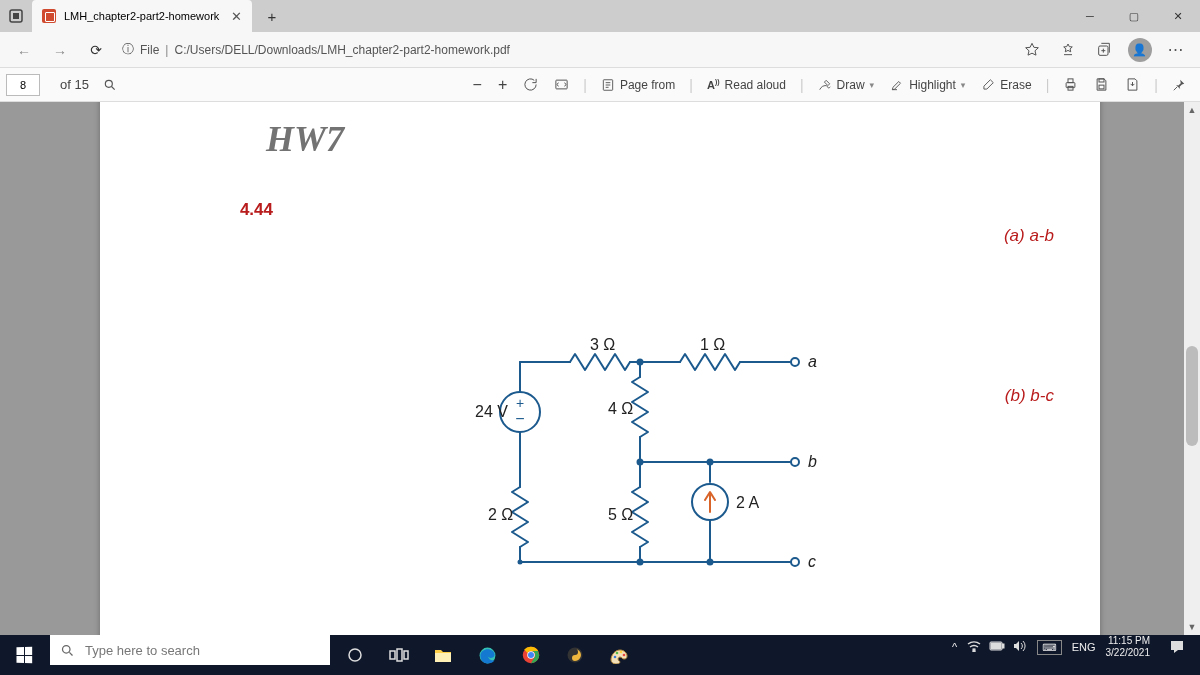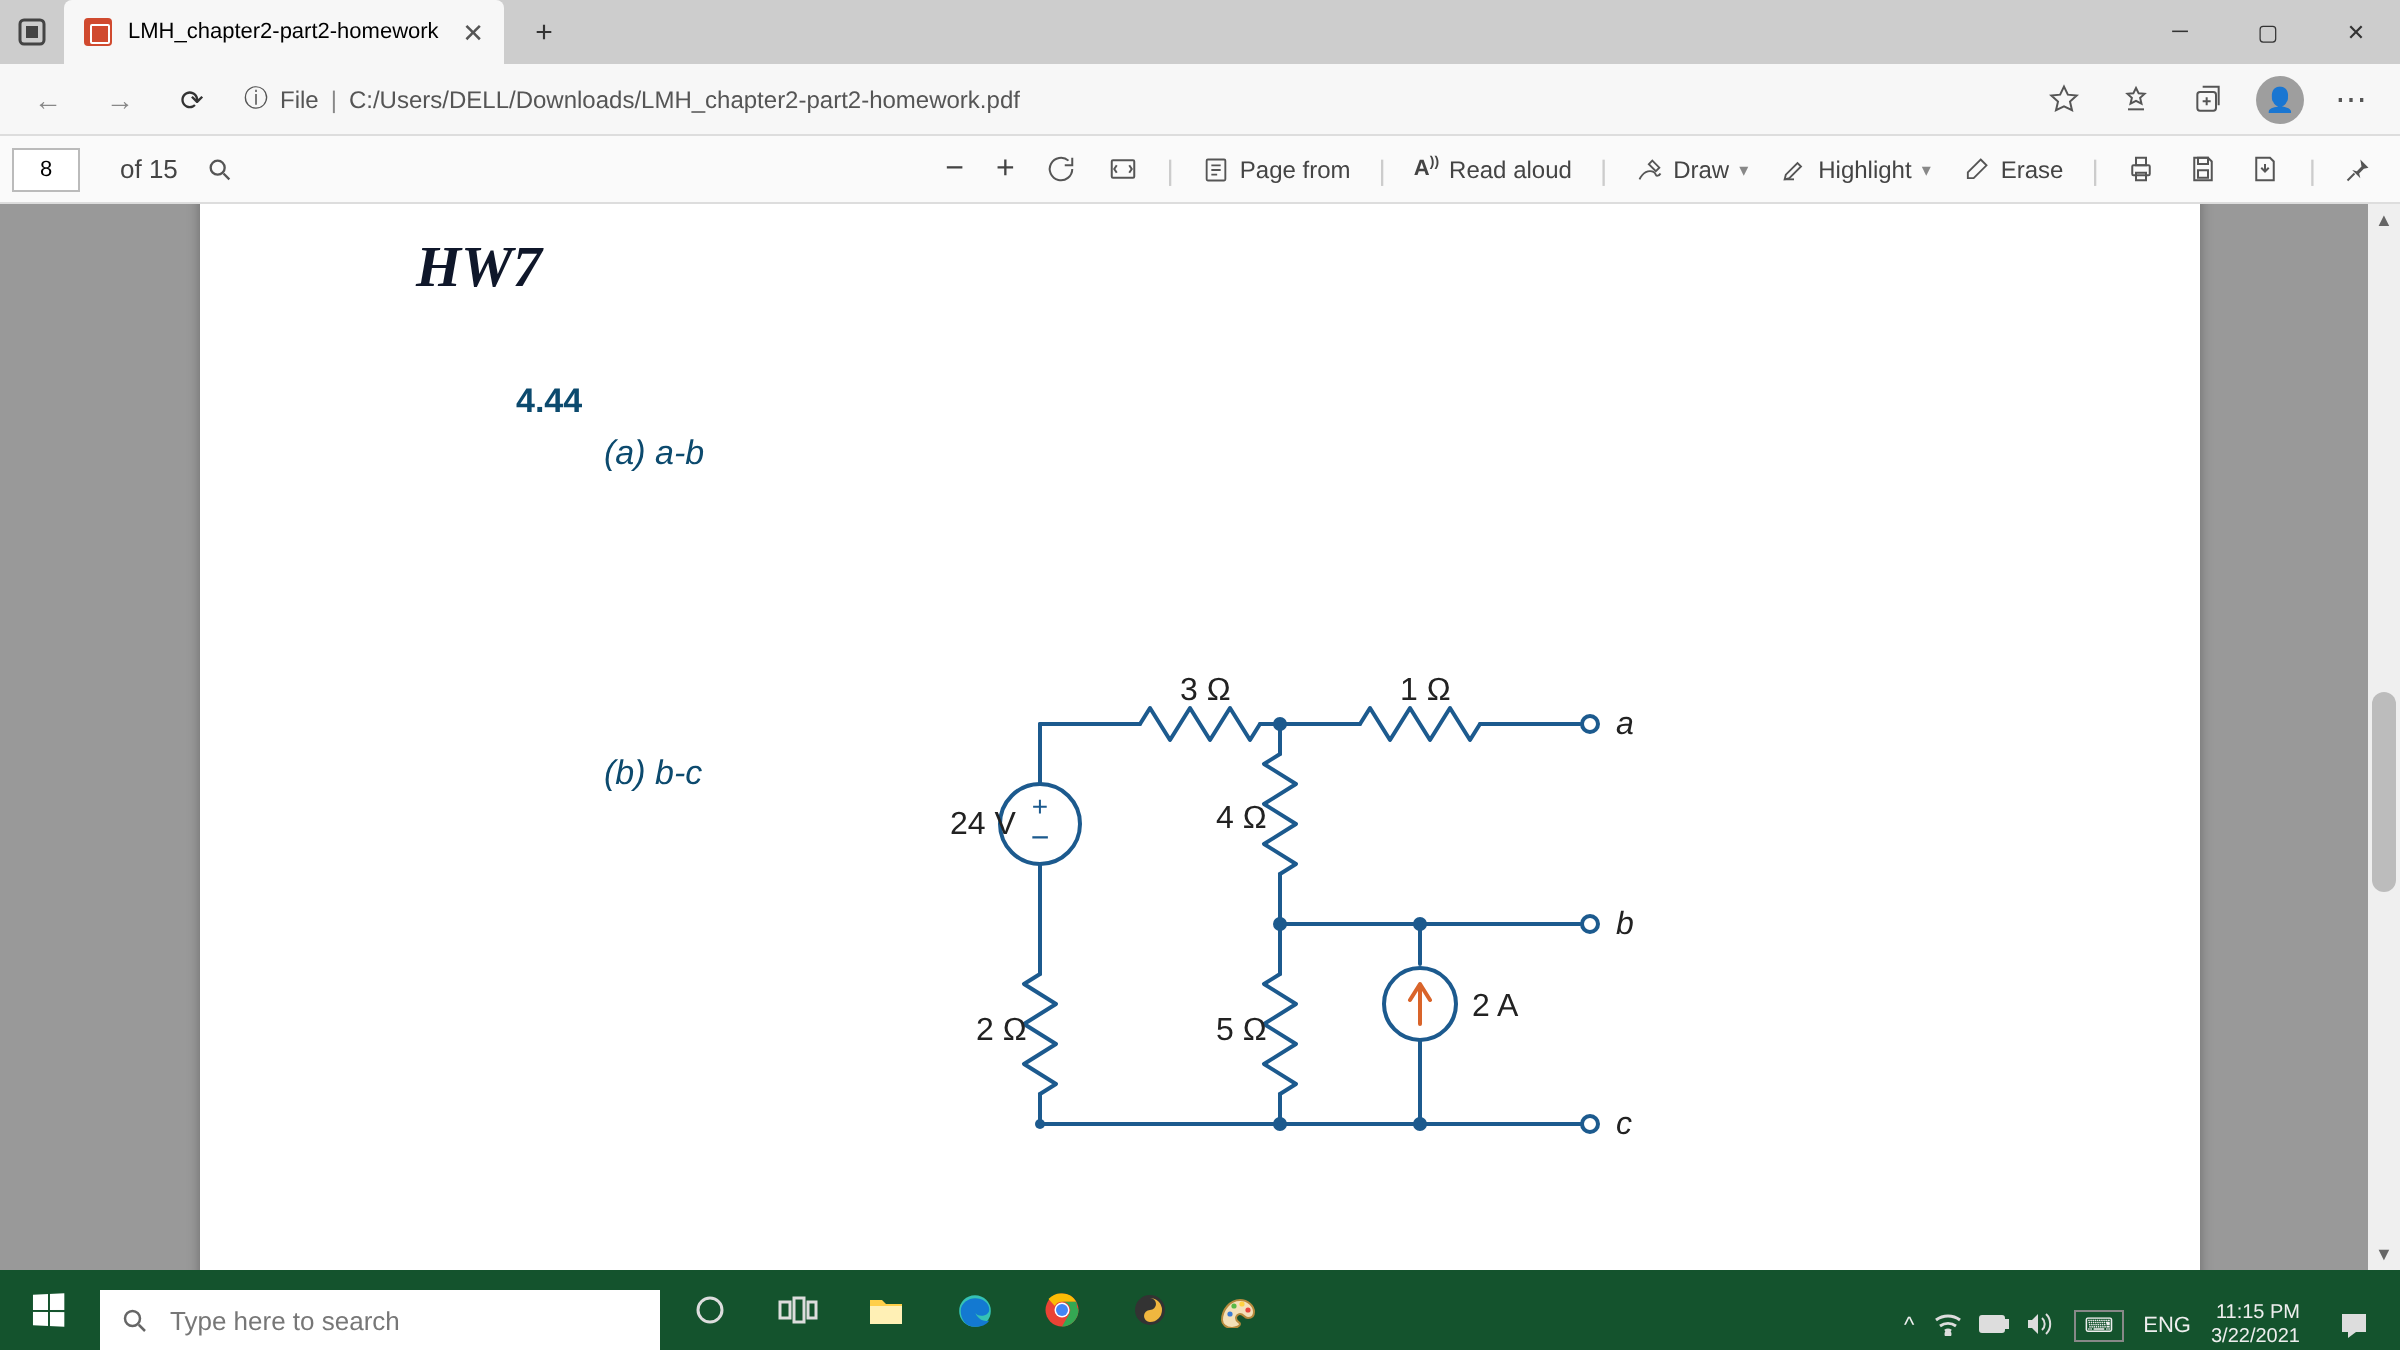--- a/index.html
+++ b/index.html
@@ -29,37 +29,37 @@
     .page-input { width: 34px; height: 22px; border: 1px solid #bbb; text-align: center; font-size: 11px; margin-right: 4px; }
     .of-label { font-size: 13px; margin-right: 6px; margin-left: 16px; }
     .tb-btn { padding: 4px 8px; display: flex; align-items: center; gap: 5px; cursor: pointer; border-radius: 3px; }
     .tb-sep { color: #ccc; margin: 0 6px; font-size: 14px; }
     .tb-icon { display: inline-flex; }
     .spacer { flex: 1; }
     .chev { font-size: 9px; color: #888; }
 
     .viewport { position: absolute; top: 102px; bottom: 40px; left: 0; right: 0; background: #999; overflow: hidden;}
     .page { position: absolute; left: 100px; top: -10px; width: 1000px; bottom: -30px; background: white; box-shadow: 0 1px 6px rgba(0,0,0,.3); padding: 0 46px; }
-    .hw-title { color: #0f172a; font-weight: bold; font-size: 29px; font-style: italic; font-family: 'Times New Roman', serif; margin-top: 26px; margin-left: 62px;}
-    .problem { margin-left: 112px; margin-top: 40px; font-family: 'Times New Roman', serif; font-size: 17px; color: #0c4a6e; }
+    .hw-title { color: #737373; font-weight: bold; font-size: 36px; font-style: italic; font-family: 'Times New Roman', serif; margin-top: 26px; margin-left: 120px;}
+    .problem { margin-left: 83px; margin-top: 40px; font-family: 'Times New Roman', serif; font-size: 17px; color: #b91c1c; text-align: right; }
     .problem .num { font-weight: bold; float: left; width: 44px;}
     .problem .text { margin-left: 44px; max-width: 430px;}
     .parts { margin-left: 44px; margin-top: 6px; display: flex; gap: 140px; flex-direction: column;}
     .parts span { font-style: italic;}
     .pp { font-style: normal;}
 
     .circuit { position: absolute; left: 330px; top: 230px; width: 430px; height: 270px; }
 
     .scrollbar-v { position: absolute; right: 0; top: 0; bottom: 0; width: 16px; background: #efefef; }
     .scroll-thumb { position: absolute; left: 2px; right: 2px; top: 244px; height: 100px; background: #bcbcbc; border-radius: 6px; }
     .scroll-arrow { position: absolute; left: 0; right: 0; height: 16px; display:flex; align-items:center; justify-content:center; font-size: 9px; color:#666; cursor:pointer;}
     .scroll-arrow.up { top: 0; }
     .scroll-arrow.down { bottom: 0; }
 
-    .taskbar { position: absolute; bottom: 0; left: 0; right: 0; height: 40px; background: #14532d; display: flex; align-items: flex-end; color: #eee; }
+    .taskbar { position: absolute; bottom: 0; left: 0; right: 0; height: 40px; background: #0f172a; display: flex; align-items: flex-start; color: #eee; }
     .start-btn { width: 48px; height: 40px; display: flex; align-items:center; justify-content:center; cursor:pointer;}
     .win-logo { display:grid; grid-template-columns: 1fr 1fr; grid-template-rows: 1fr 1fr; gap:1px; width: 16px; height: 16px; transform: perspective(40px) rotateY(-12deg);}
     .win-logo div { background: white; }
     .search-box { background: #fff; color:#777; height: 30px; width: 280px; display:flex; align-items:center; padding: 0 10px; gap: 10px; font-size: 13px; margin-left: 2px;}
     .task-icons { display: flex; gap: 2px; margin-left: 4px; }
     .task-icon { width: 42px; height: 40px; display:flex; align-items:center; justify-content:center; font-size: 17px; cursor:pointer;}
     .tray { margin-left: auto; display: flex; align-items: center; gap: 10px; padding-right: 6px; font-size: 11px;}
     .tray-icons { display: flex; gap: 8px; font-size: 12px;}
     .lang-box { border: 1px solid #888; padding: 1px 4px; font-size: 10px;}
     .datetime { text-align: right; font-size: 10px; line-height: 12px;}

